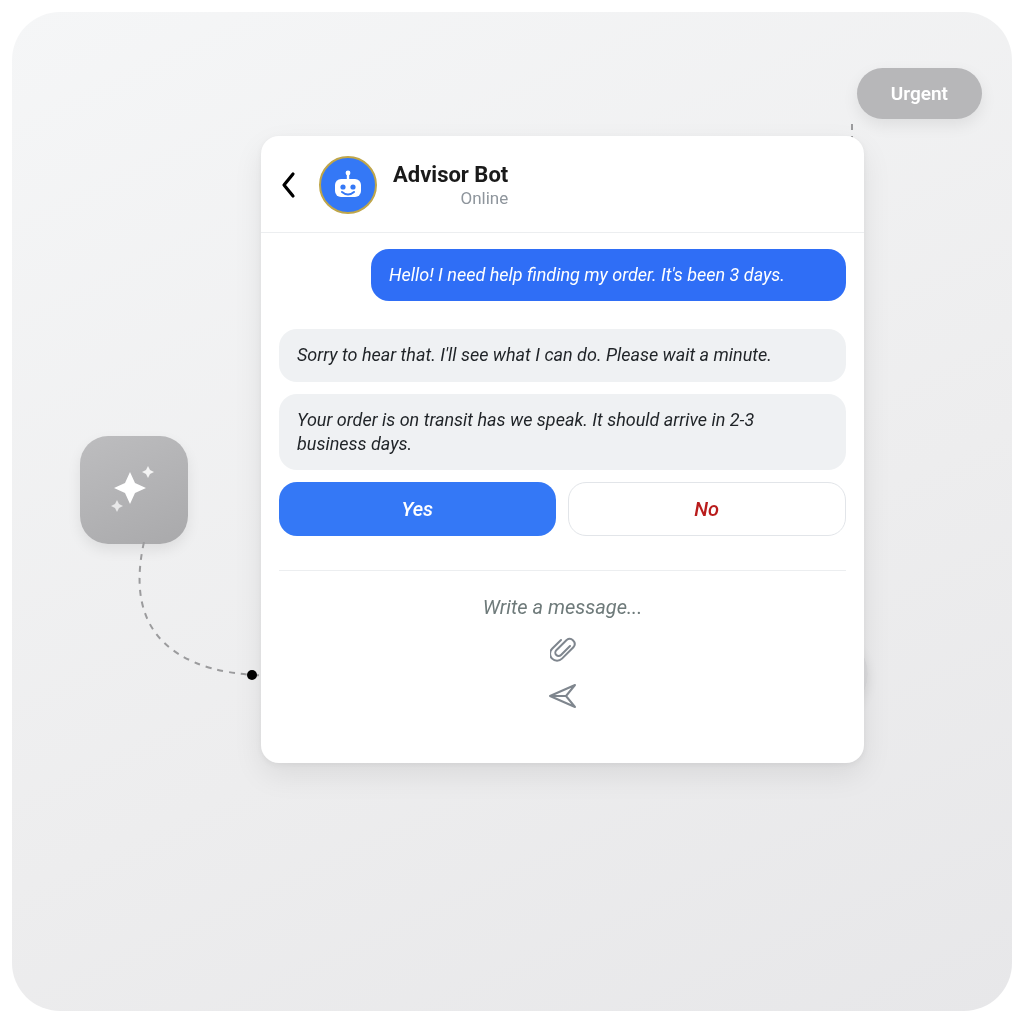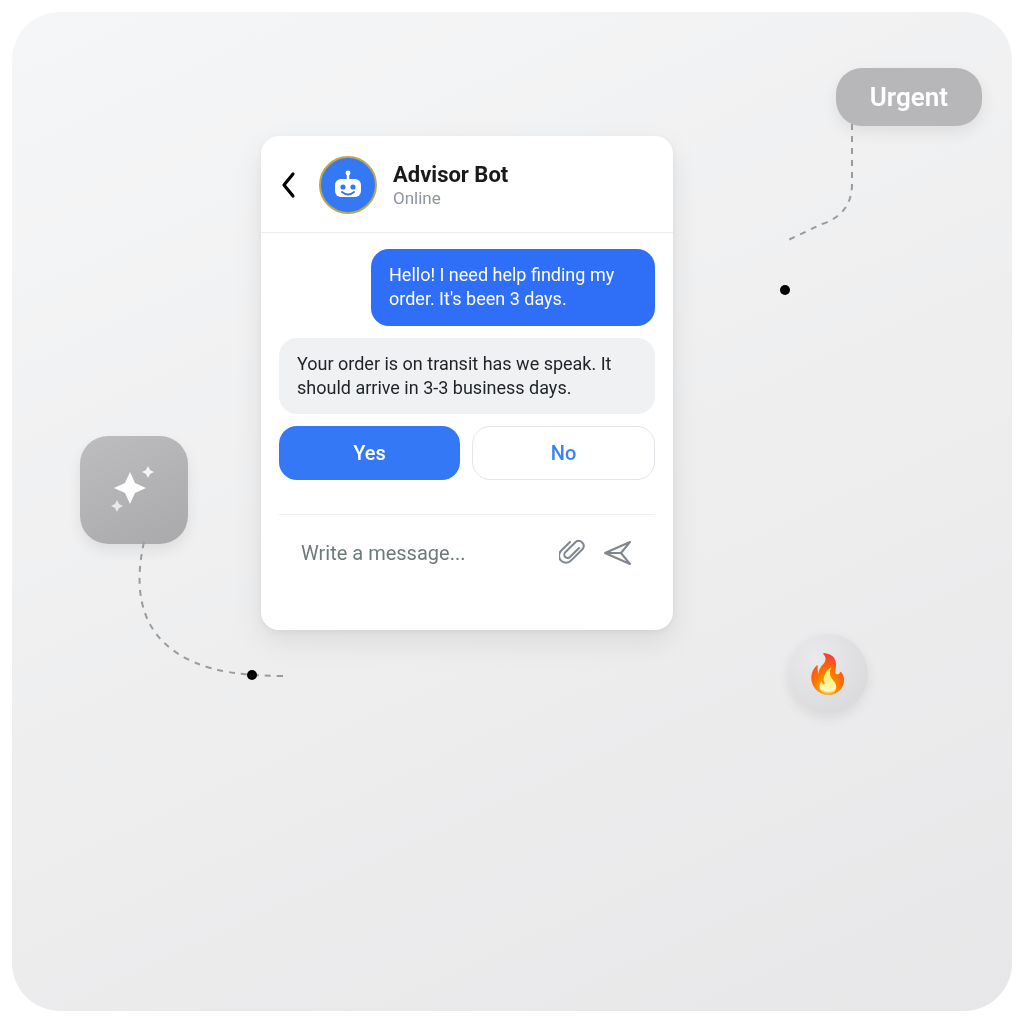--- a/index.html
+++ b/index.html
@@ -12,21 +12,21 @@
     width: 1000px; height: 999px;
     background: linear-gradient(155deg, #f5f6f7 0%, #ededee 60%, #e7e7e9 100%);
     border-radius: 48px;
   }
 
   
   .tag {
     position: absolute;
     background: #b7b7b9;
     color: #fff;
-    font-size: 26px;
+    font-size: 19px;
     font-weight: 600;
     padding: 14px 34px;
     border-radius: 26px;
     box-shadow: 0 6px 16px rgba(0,0,0,.08);
   }
   .tag-urgent  { right: 30px; top: 56px; }
   .tag-english { right: 30px; top: 130px; }
 
   
   .tag-connector { position: absolute; pointer-events: none; }
@@ -52,67 +52,68 @@
     background: linear-gradient(155deg, #bdbdbf, #a9a9ab);
     display: flex; align-items: center; justify-content: center;
     box-shadow: 0 6px 14px rgba(0,0,0,.08);
   }
   .sparkle-connector { position: absolute; pointer-events: none; }
 
   
   .chat {
     position: absolute;
     left: 249px; top: 124px;
-    width: 412px;
+    width: 603px;
     background: #fff;
     border-radius: 18px;
     box-shadow: 0 12px 30px rgba(0,0,0,.08), 0 2px 6px rgba(0,0,0,.05);
     overflow: hidden;
   }
   .chat-header {
     display: flex; align-items: center;
     padding: 20px 22px 18px 14px;
     border-bottom: 1px solid #eceef0;
     gap: 16px;
   }
   .back-btn { width: 28px; height: 28px; display:flex; align-items:center; justify-content:center; cursor:pointer; }
   .avatar-ring {
     width: 58px; height: 58px; border-radius: 50%;
     border: 2px solid #bfa64a;
     background: #3478f6;
     display:flex; align-items:center; justify-content:center;
   }
   .bot-name { font-size: 22px; font-weight: 700; color:#1a1a1a; line-height:1.15; }
-  .bot-status { font-size: 17px; color:#8e959c; }
+  .bot-status { font-size: 17px; color:#8e959c;text-align:right; }
 
-  .chat-body { padding: 16px 18px 39px 18px; }
+  .chat-body { padding: 16px 18px 30px 18px; font-style: italic; }
 
   .msg { border-radius: 18px; padding: 14px 18px; font-size: 18px; line-height: 1.35; margin-bottom: 12px; }
   .msg-user { background: #2f6ef6; color: #fff; margin-left: 92px; }
   .msg-bot  { background: #eff1f3; color: #1f2327; }
   .msg-gap-top { margin-top: 28px; }
 
   .reply-row { display:flex; gap: 12px; margin-top: 6px; }
   .reply-btn {
     flex: 1;
     height: 54px;
     border-radius: 18px;
     font-size: 20px;
     font-weight: 500;
     display:flex; align-items:center; justify-content:center;
     cursor: pointer;
   }
   .reply-yes { background:#3478f6; color:#fff; }
-  .reply-no  { background:#fff; color:#3b82f6; border:1px solid #e2e5e9; }
+  .reply-no  { background:#fff; color:#b91c1c; border:1px solid #e2e5e9; }
 
   .chat-input {
     border-top: 1px solid #eceef0;
     padding: 24px 22px;
     display:flex; align-items:center; gap: 18px;
     margin-top: 34px;
+    flex-direction: column;
   }
   .chat-input .placeholder { flex:1; color:#6e7a7a; font-size: 20px; }
   .input-icon { color:#7f868e; display:flex; }
 
   .dot { position:absolute; width:10px; height:10px; border-radius:50%; background:#000; }
 </style>
 </head>
 <body>
 
 <div class="stage">
@@ -161,21 +162,22 @@
         </svg>
       </div>
       <div>
         <div class="bot-name">Advisor Bot</div>
         <div class="bot-status">Online</div>
       </div>
     </div>
 
     <div class="chat-body">
       <div class="msg msg-user">Hello! I need help finding my order. It's been 3 days.</div>
-      <div class="msg msg-bot">Your order is on transit has we speak. It should arrive in 3-3 business days.</div>
+      <div class="msg msg-bot msg-gap-top">Sorry to hear that. I'll see what I can do. Please wait a minute.</div>
+      <div class="msg msg-bot">Your order is on transit has we speak. It should arrive in 2-3 business days.</div>
 
       <div class="reply-row">
         <div class="reply-btn reply-yes">Yes</div>
         <div class="reply-btn reply-no">No</div>
       </div>
 
       <div class="chat-input">
         <div class="placeholder">Write a message...</div>
         <div class="input-icon">
           <svg width="26" height="28" viewBox="0 0 26 28">

